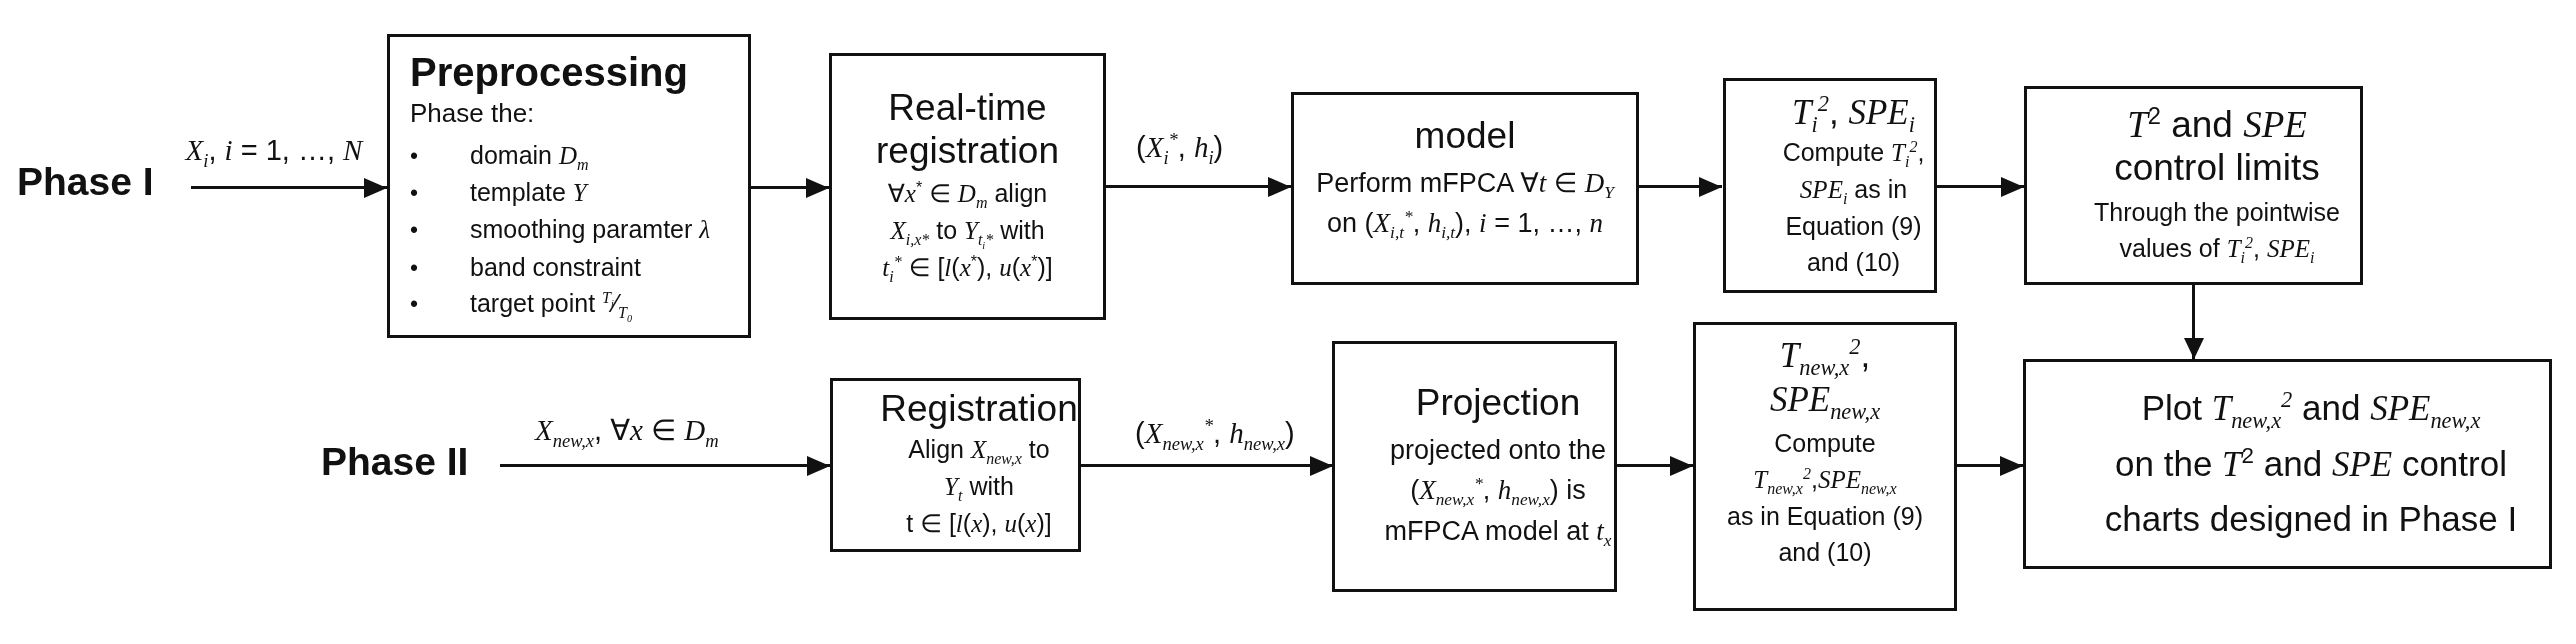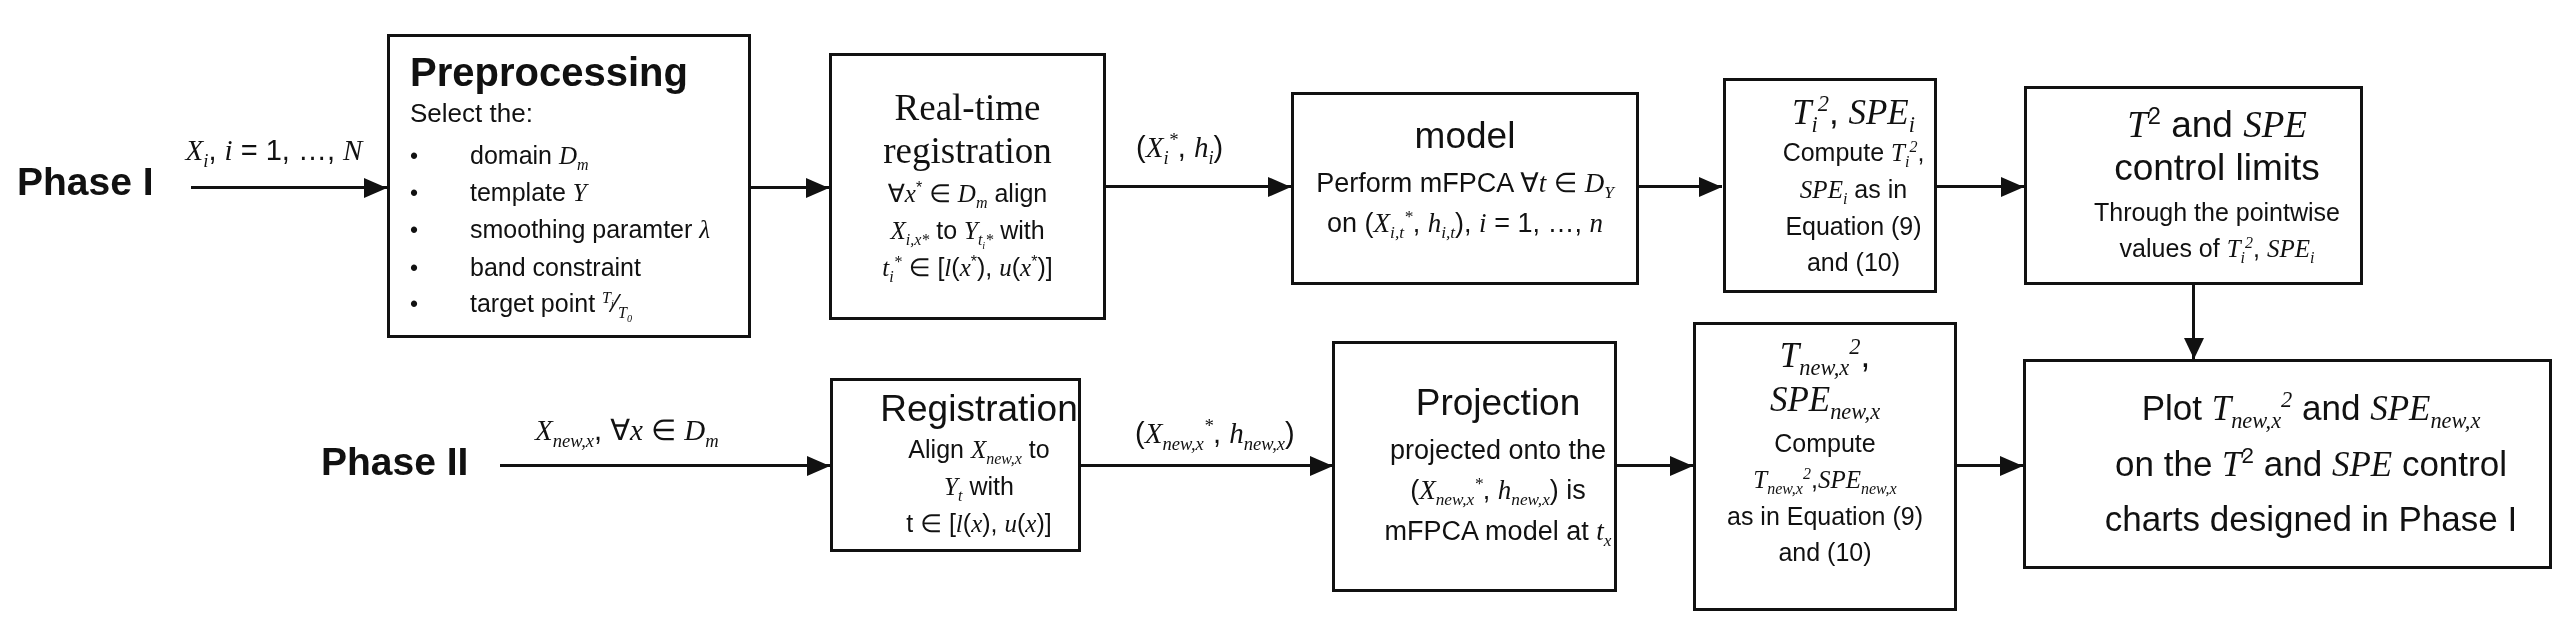--- a/index.html
+++ b/index.html
@@ -95,21 +95,21 @@
   <div class="arrow-h" style="left:1615px; top:464px; width:78px;">
     <span class="ah-right"></span>
   </div>
 
   <div class="arrow-h" style="left:1954px; top:464px; width:69px;">
     <span class="ah-right"></span>
   </div>
 
   <div class="box pre-box" style="left:387px; top:34px; width:364px; height:304px;">
     <div class="title-big">Preprocessing</div>
-    <div class="pre-intro">Select the:</div>
+    <div class="pre-intro">Phase the:</div>
     <div class="pre-list">
       <div class="pre-li">
         <span class="pre-dot">•</span>
         <span>domain <i>D<sub>m</sub></i></span>
       </div>
       <div class="pre-li">
         <span class="pre-dot">•</span>
         <span>template <i>Y</i></span>
       </div>
       <div class="pre-li">
@@ -121,21 +121,21 @@
         <span>band constraint</span>
       </div>
       <div class="pre-li">
         <span class="pre-dot">•</span>
         <span>target point <i><sup>T<sub>i</sub></sup></i>⁄<i><sub>T<sub>0</sub></sub></i></span>
       </div>
     </div>
   </div>
 
   <div class="box vcenter" style="left:829px; top:53px; width:277px; height:267px; padding:4.6px 10.7px;">
-    <div class="title-sans" style="margin-bottom:3px;font-family:Liberation Serif, serif;">Real-time registration</div>
+    <div class="title-sans" style="margin-bottom:3px;">Real-time registration</div>
     <div class="body-line">∀<i>x</i><sup>*</sup> ∈ <i>D<sub>m</sub></i> align</div>
     <div class="body-line"><i>X<sub>i,x*</sub></i> to <i>Y<sub>t<sub>i</sub>*</sub></i> with</div>
     <div class="body-line"><i>t<sub>i</sub><sup>*</sup></i> ∈ [<i>l</i>(<i>x</i><sup>*</sup>), <i>u</i>(<i>x</i><sup>*</sup>)]</div>
   </div>
 
   <div class="box" style="left:1291px; top:92px; width:348px; height:193px; padding-top:20px;">
     <div class="title-sans" style="margin-bottom:4.6px;">model</div>
     <div class="body-wide">Perform mFPCA ∀<i>t</i> ∈ <i>D<sub>Y</sub></i></div>
     <div class="body-wide">on (<i>X<sub>i,t</sub><sup>*</sup></i>, <i>h<sub>i,t</sub></i>), <i>i</i> = 1, …, <i>n</i></div>
   </div>

